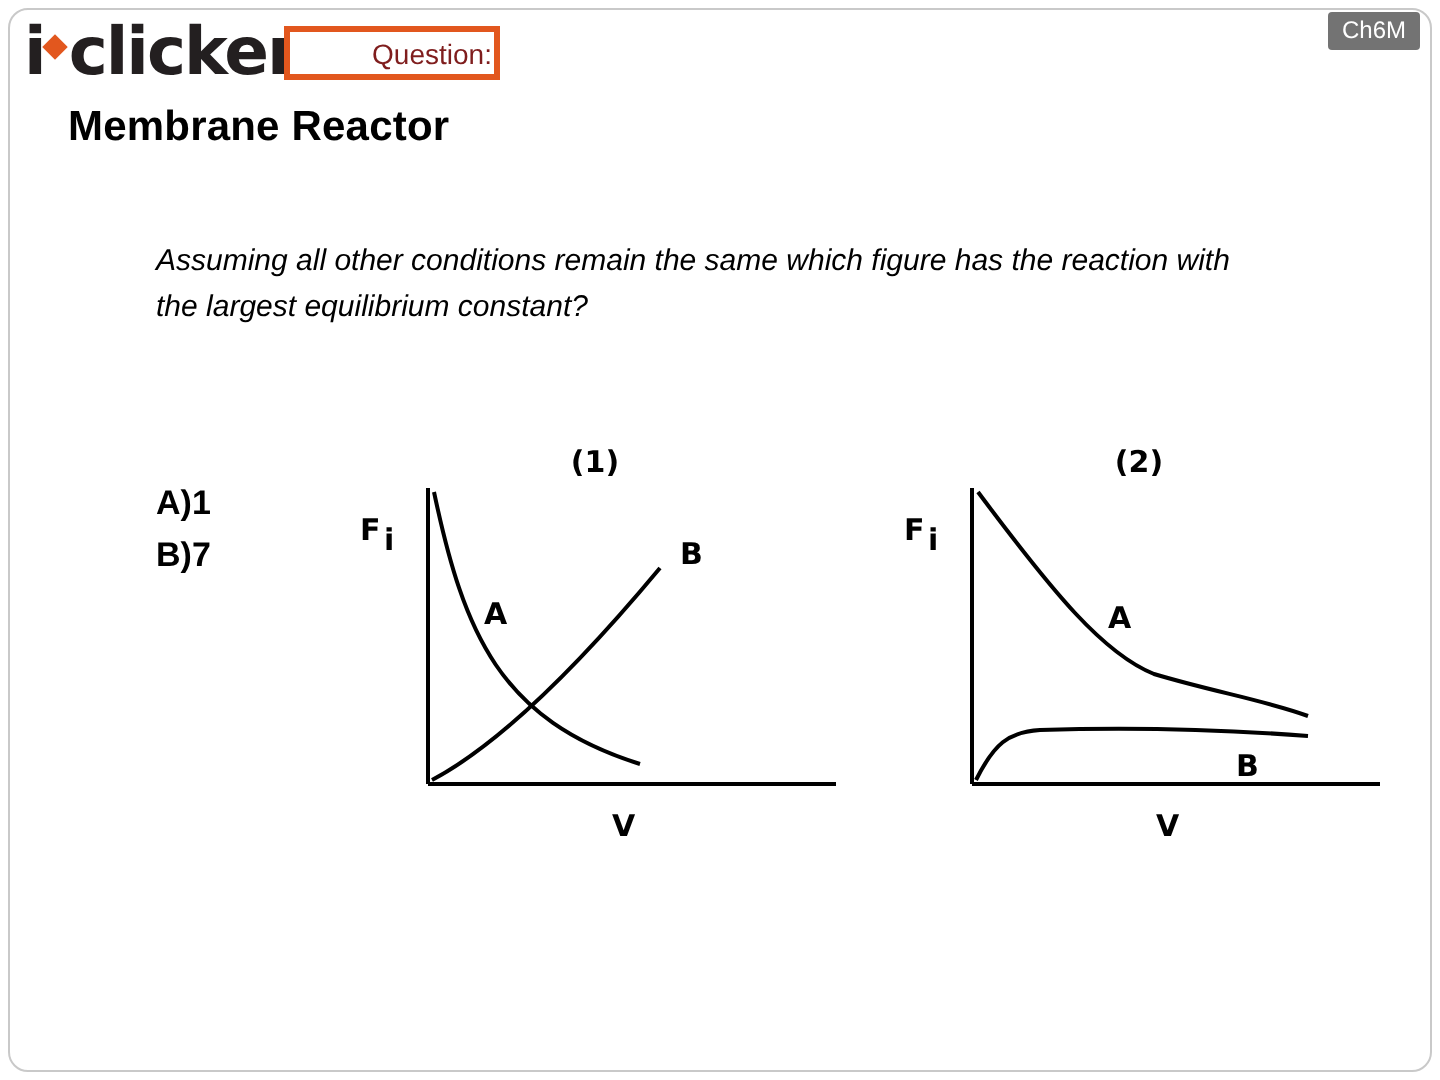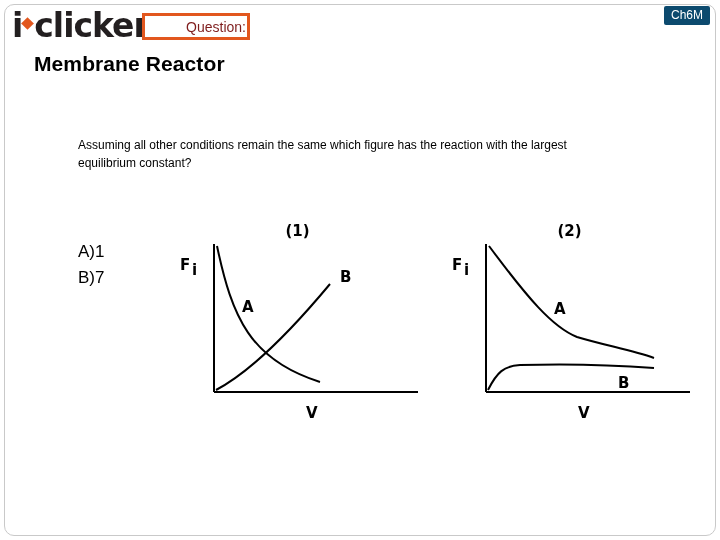--- a/index.html
+++ b/index.html
@@ -76,21 +76,21 @@
     font-size: 14px;
     color: #7f1d1d;
     margin-left: 40px;
   }
 
   
   #ch-badge {
     position: absolute;
     right: 10px;
     top: 6px;
-    background: #0c4a6e;
+    background: #737373;
     color: #ffffff;
     font-size: 12px;
     padding: 3px 7px 4px 7px;
     line-height: 1;
     border-radius: 2px;
   }
 
   
   #title {
     position: absolute;
@@ -113,32 +113,34 @@
     width: 58px;
     height: 18px;
     vertical-align: middle;
     margin: 0 3px;
   }
   #eq-arrows svg { position: absolute; left: 0; top: -3px; }
 
   #prompt {
     position: absolute;
     left: 78px;
-    top: 136px;
+    top: 120px;
     width: 540px;
-    font-size: 12px;
+    font-size: 15px;
     line-height: 1.52;
+    font-style: italic;
   }
 
   #choices {
     position: absolute;
     left: 78px;
     top: 239px;
     font-size: 17px;
     line-height: 1.5;
+    font-weight: bold;
   }
 
   
   #figures {
     position: absolute;
     left: 170px;
     top: 222px;
     width: 530px;
     height: 210px;
   }

